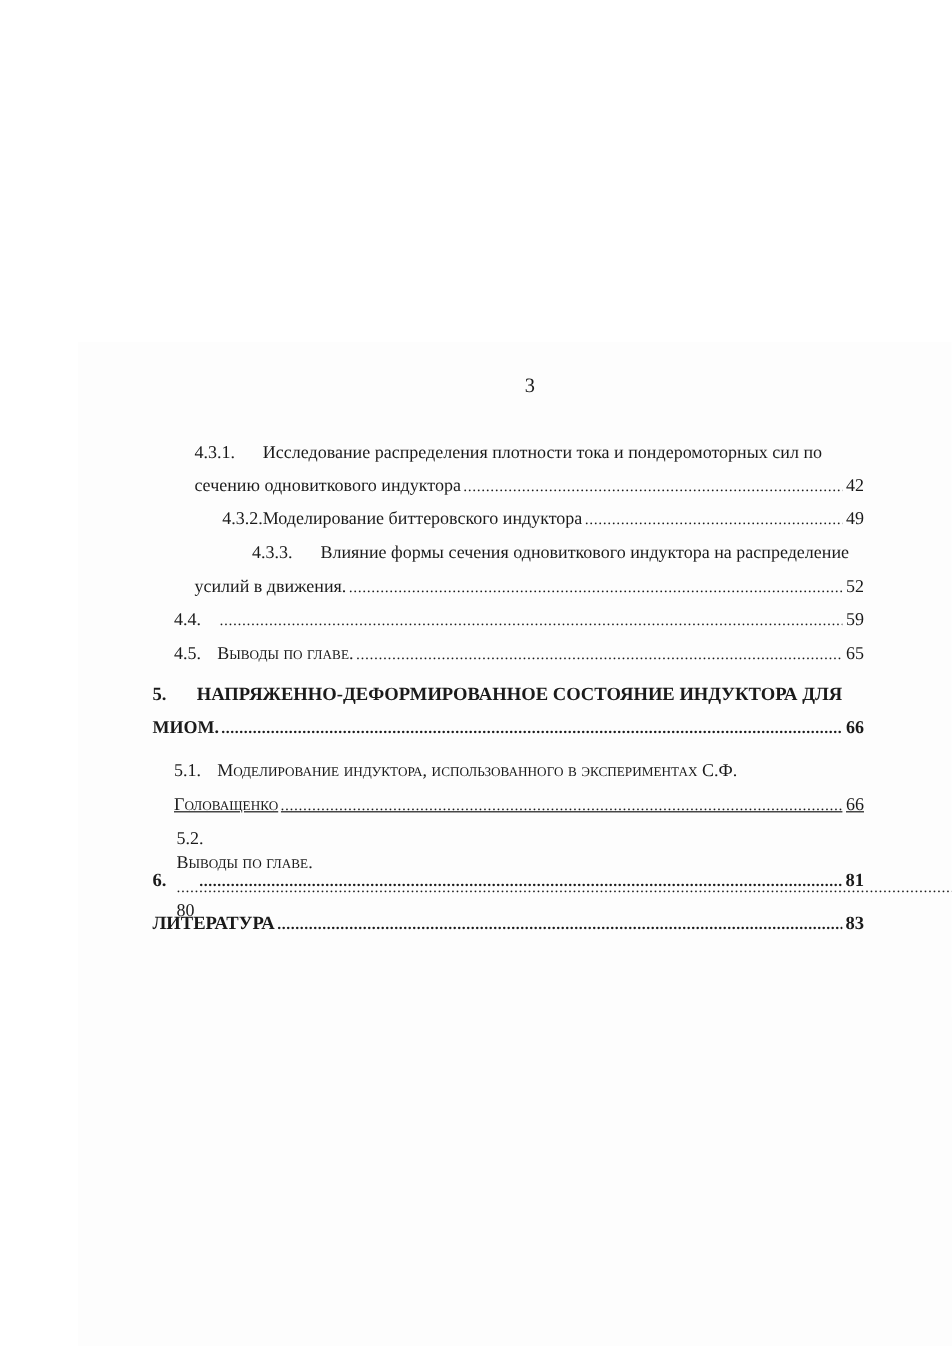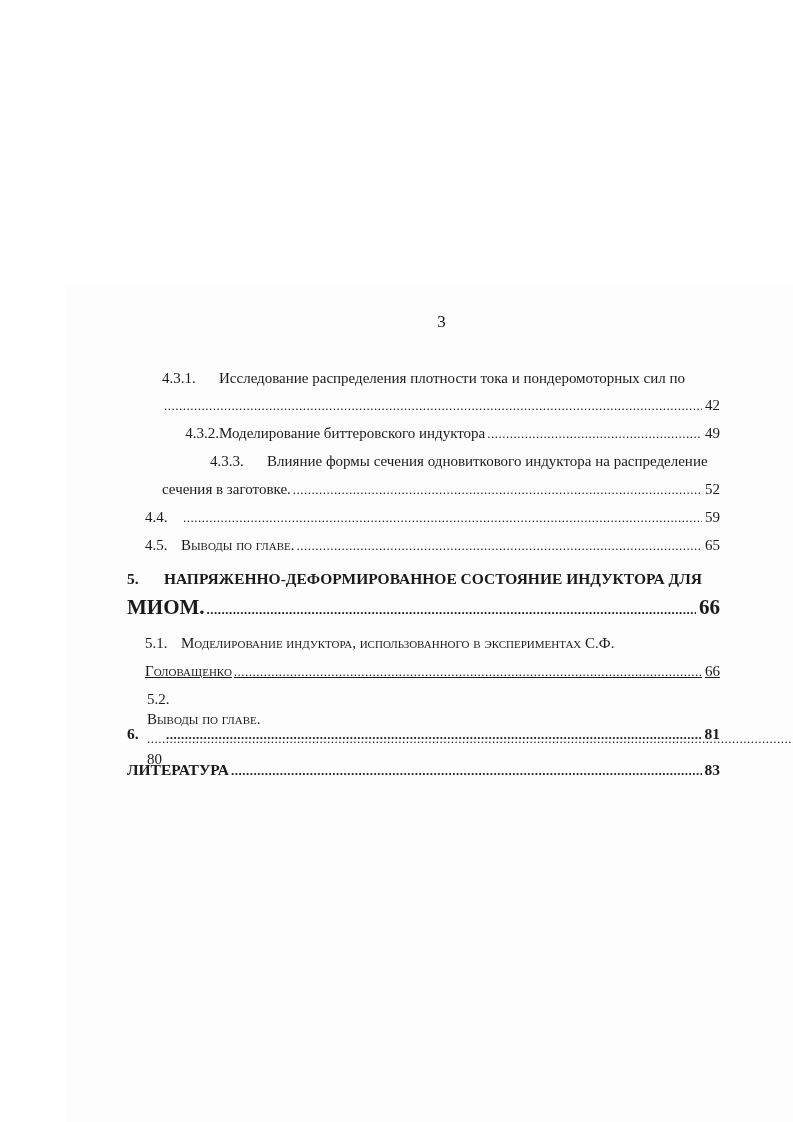--- a/index.html
+++ b/index.html
@@ -79,57 +79,58 @@
 <body>
 
 <div class="scan-area"></div>
 
 <div class="page-number">3</div>
 
 <div class="plain" style="left:162px; top:368px;">
   <span style="display:inline-block; width:57px;">4.3.1.</span><span>Исследование распределения плотности тока и пондеромоторных сил по</span>
 </div>
 <div class="toc-line" style="left:162px; top:395px; width:558px;">
+  <span class="text">сечению одновиткового индуктора</span>
   <span class="leader"></span>
   <span class="page">42</span>
 </div>
 
 <div class="toc-line" style="left:162px; top:423px; width:558px;">
   <span class="num" style="width:57px;text-align:right;">4.3.2.</span>
   <span class="text">Моделирование биттеровского индуктора</span>
   <span class="leader"></span>
   <span class="page">49</span>
 </div>
 
 <div class="plain" style="left:162px; top:451px;">
   <span style="display:inline-block; width:57px;margin-left:48px;">4.3.3.</span><span>Влияние формы сечения одновиткового индуктора  на распределение</span>
 </div>
 <div class="toc-line" style="left:162px; top:479px; width:558px;">
-  <span class="text">сечения в заготовке.</span>
+  <span class="text">усилий в движения.</span>
   <span class="leader"></span>
   <span class="page">52</span>
 </div>
 
 <div class="toc-line" style="left:145px; top:507px; width:575px;">
   <span class="num" style="width:36px;">4.4.</span>
   <span class="leader"></span>
   <span class="page">59</span>
 </div>
 
 <div class="toc-line" style="left:145px; top:535px; width:575px;">
   <span class="num" style="width:36px;">4.5.</span>
   <span class="text sc">Выводы по главе.</span>
   <span class="leader"></span>
   <span class="page">65</span>
 </div>
 
 <div class="plain bold" style="left:127px; top:569px; font-size:15.5px;">
   <span style="display:inline-block; width:37px;">5.</span><span>НАПРЯЖЕННО-ДЕФОРМИРОВАННОЕ СОСТОЯНИЕ ИНДУКТОРА ДЛЯ</span>
 </div>
-<div class="toc-line bold" style="left:127px; top:597px; width:593px; font-size:21px;">
+<div class="toc-line bold" style="left:127px; top:597px; width:593px; font-size:15px;">
   <span class="text">МИОМ.</span>
   <span class="leader"></span>
   <span class="page">66</span>
 </div>
 
 <div class="plain" style="left:145px; top:633px;">
   <span style="display:inline-block; width:36px;">5.1.</span><span class="sc">Моделирование индуктора, использованного в экспериментах С.Ф.</span>
 </div>
 <div class="toc-line" style="left:145px; top:661px; width:575px;text-decoration:underline;">
   <span class="text sc">Головащенко</span>

